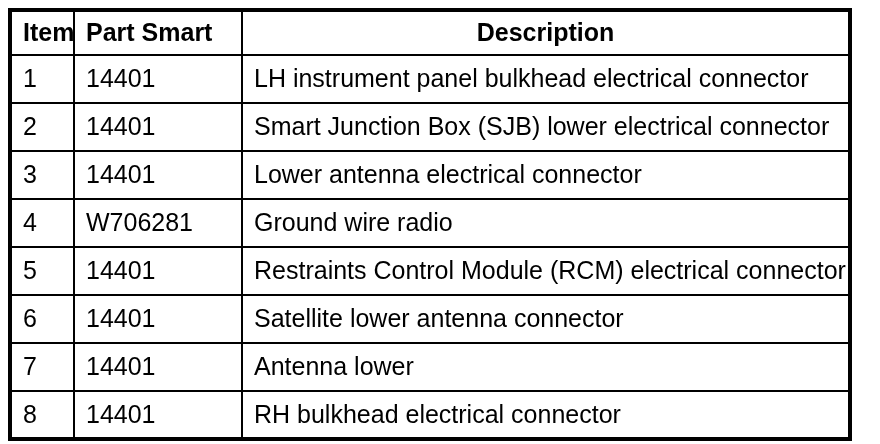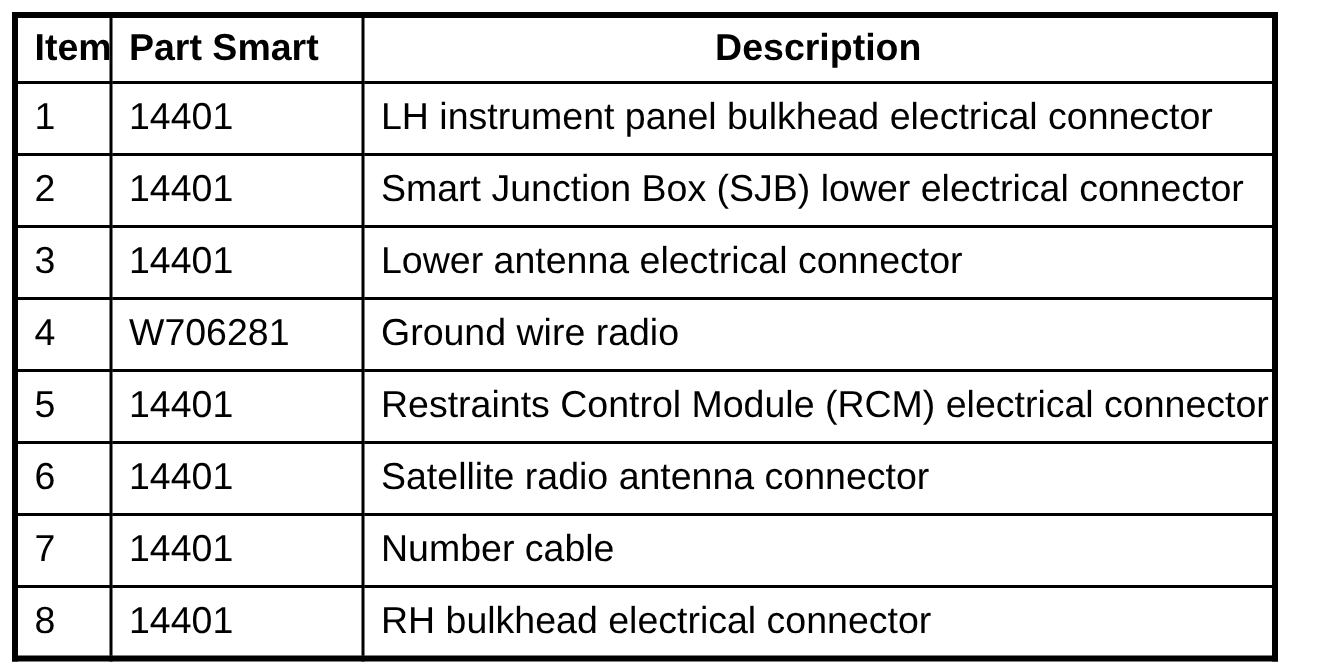--- a/index.html
+++ b/index.html
@@ -91,26 +91,26 @@
         <td>Ground wire radio</td>
       </tr>
       <tr class="data-row">
         <td>5</td>
         <td>14401</td>
         <td>Restraints Control Module (RCM) electrical connector</td>
       </tr>
       <tr class="data-row">
         <td>6</td>
         <td>14401</td>
-        <td>Satellite radio antenna connector</td>
+        <td>Satellite lower antenna connector</td>
       </tr>
       <tr class="data-row">
         <td>7</td>
         <td>14401</td>
-        <td>Number cable</td>
+        <td>Antenna lower</td>
       </tr>
       <tr class="data-row">
         <td>8</td>
         <td>14401</td>
         <td>RH bulkhead electrical connector</td>
       </tr>
     </tbody>
   </table>
 </div>
 

